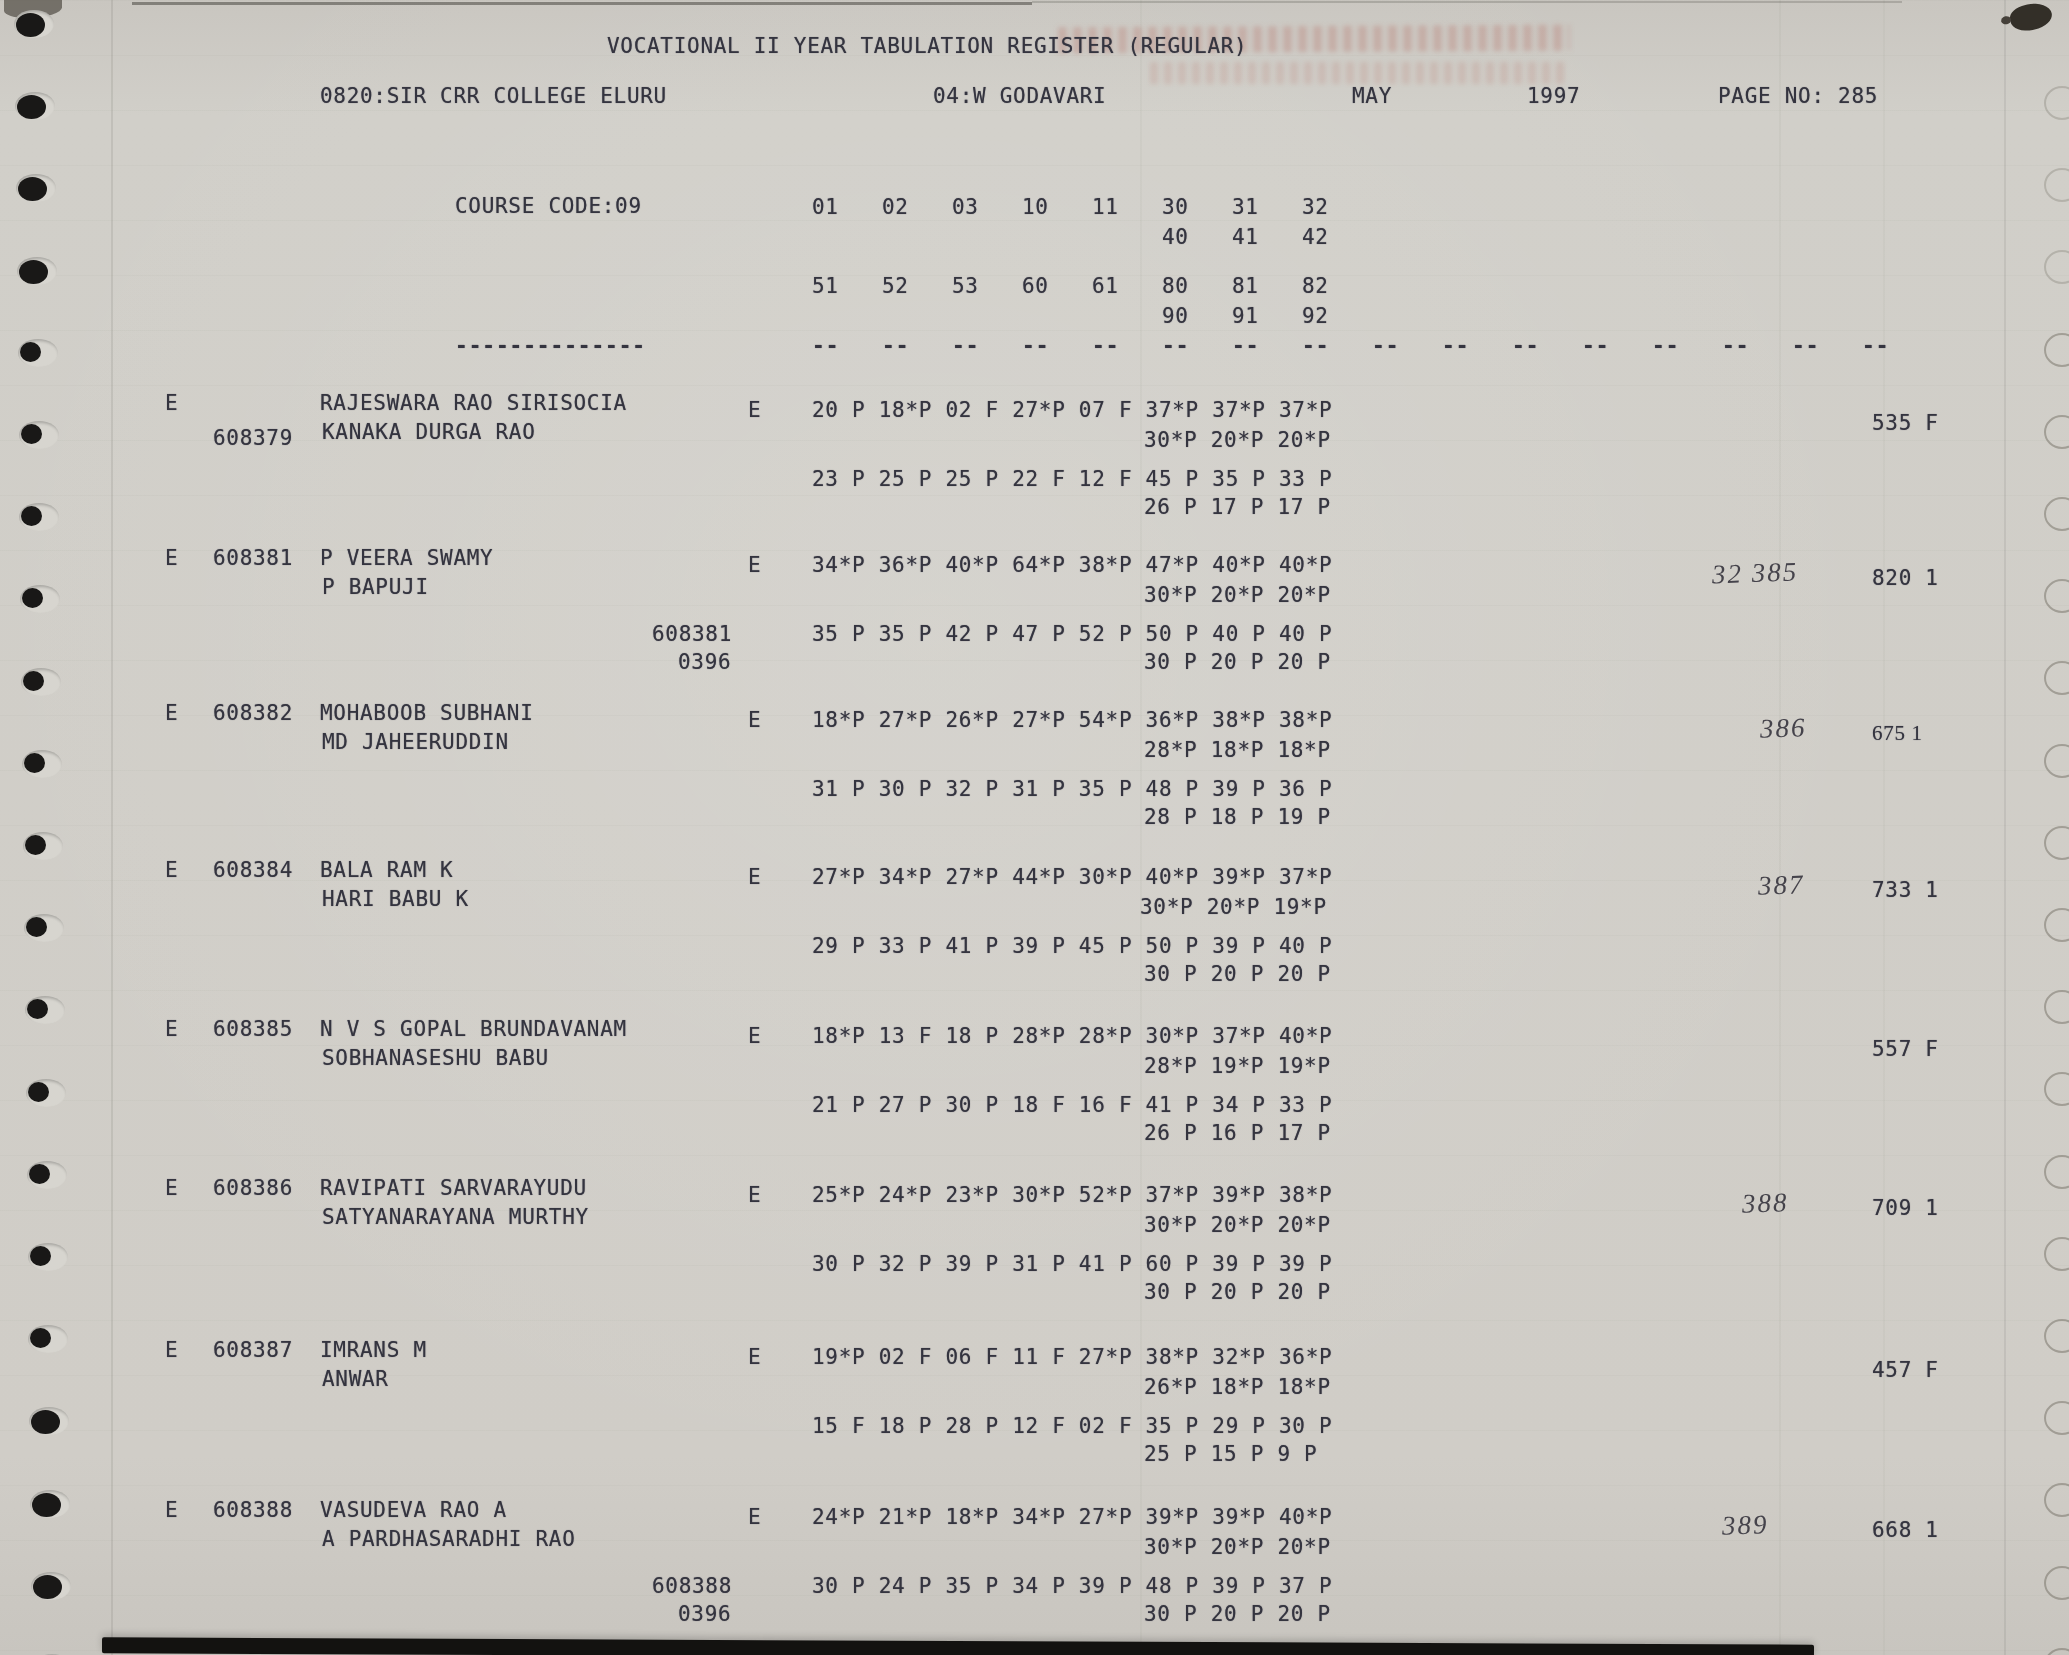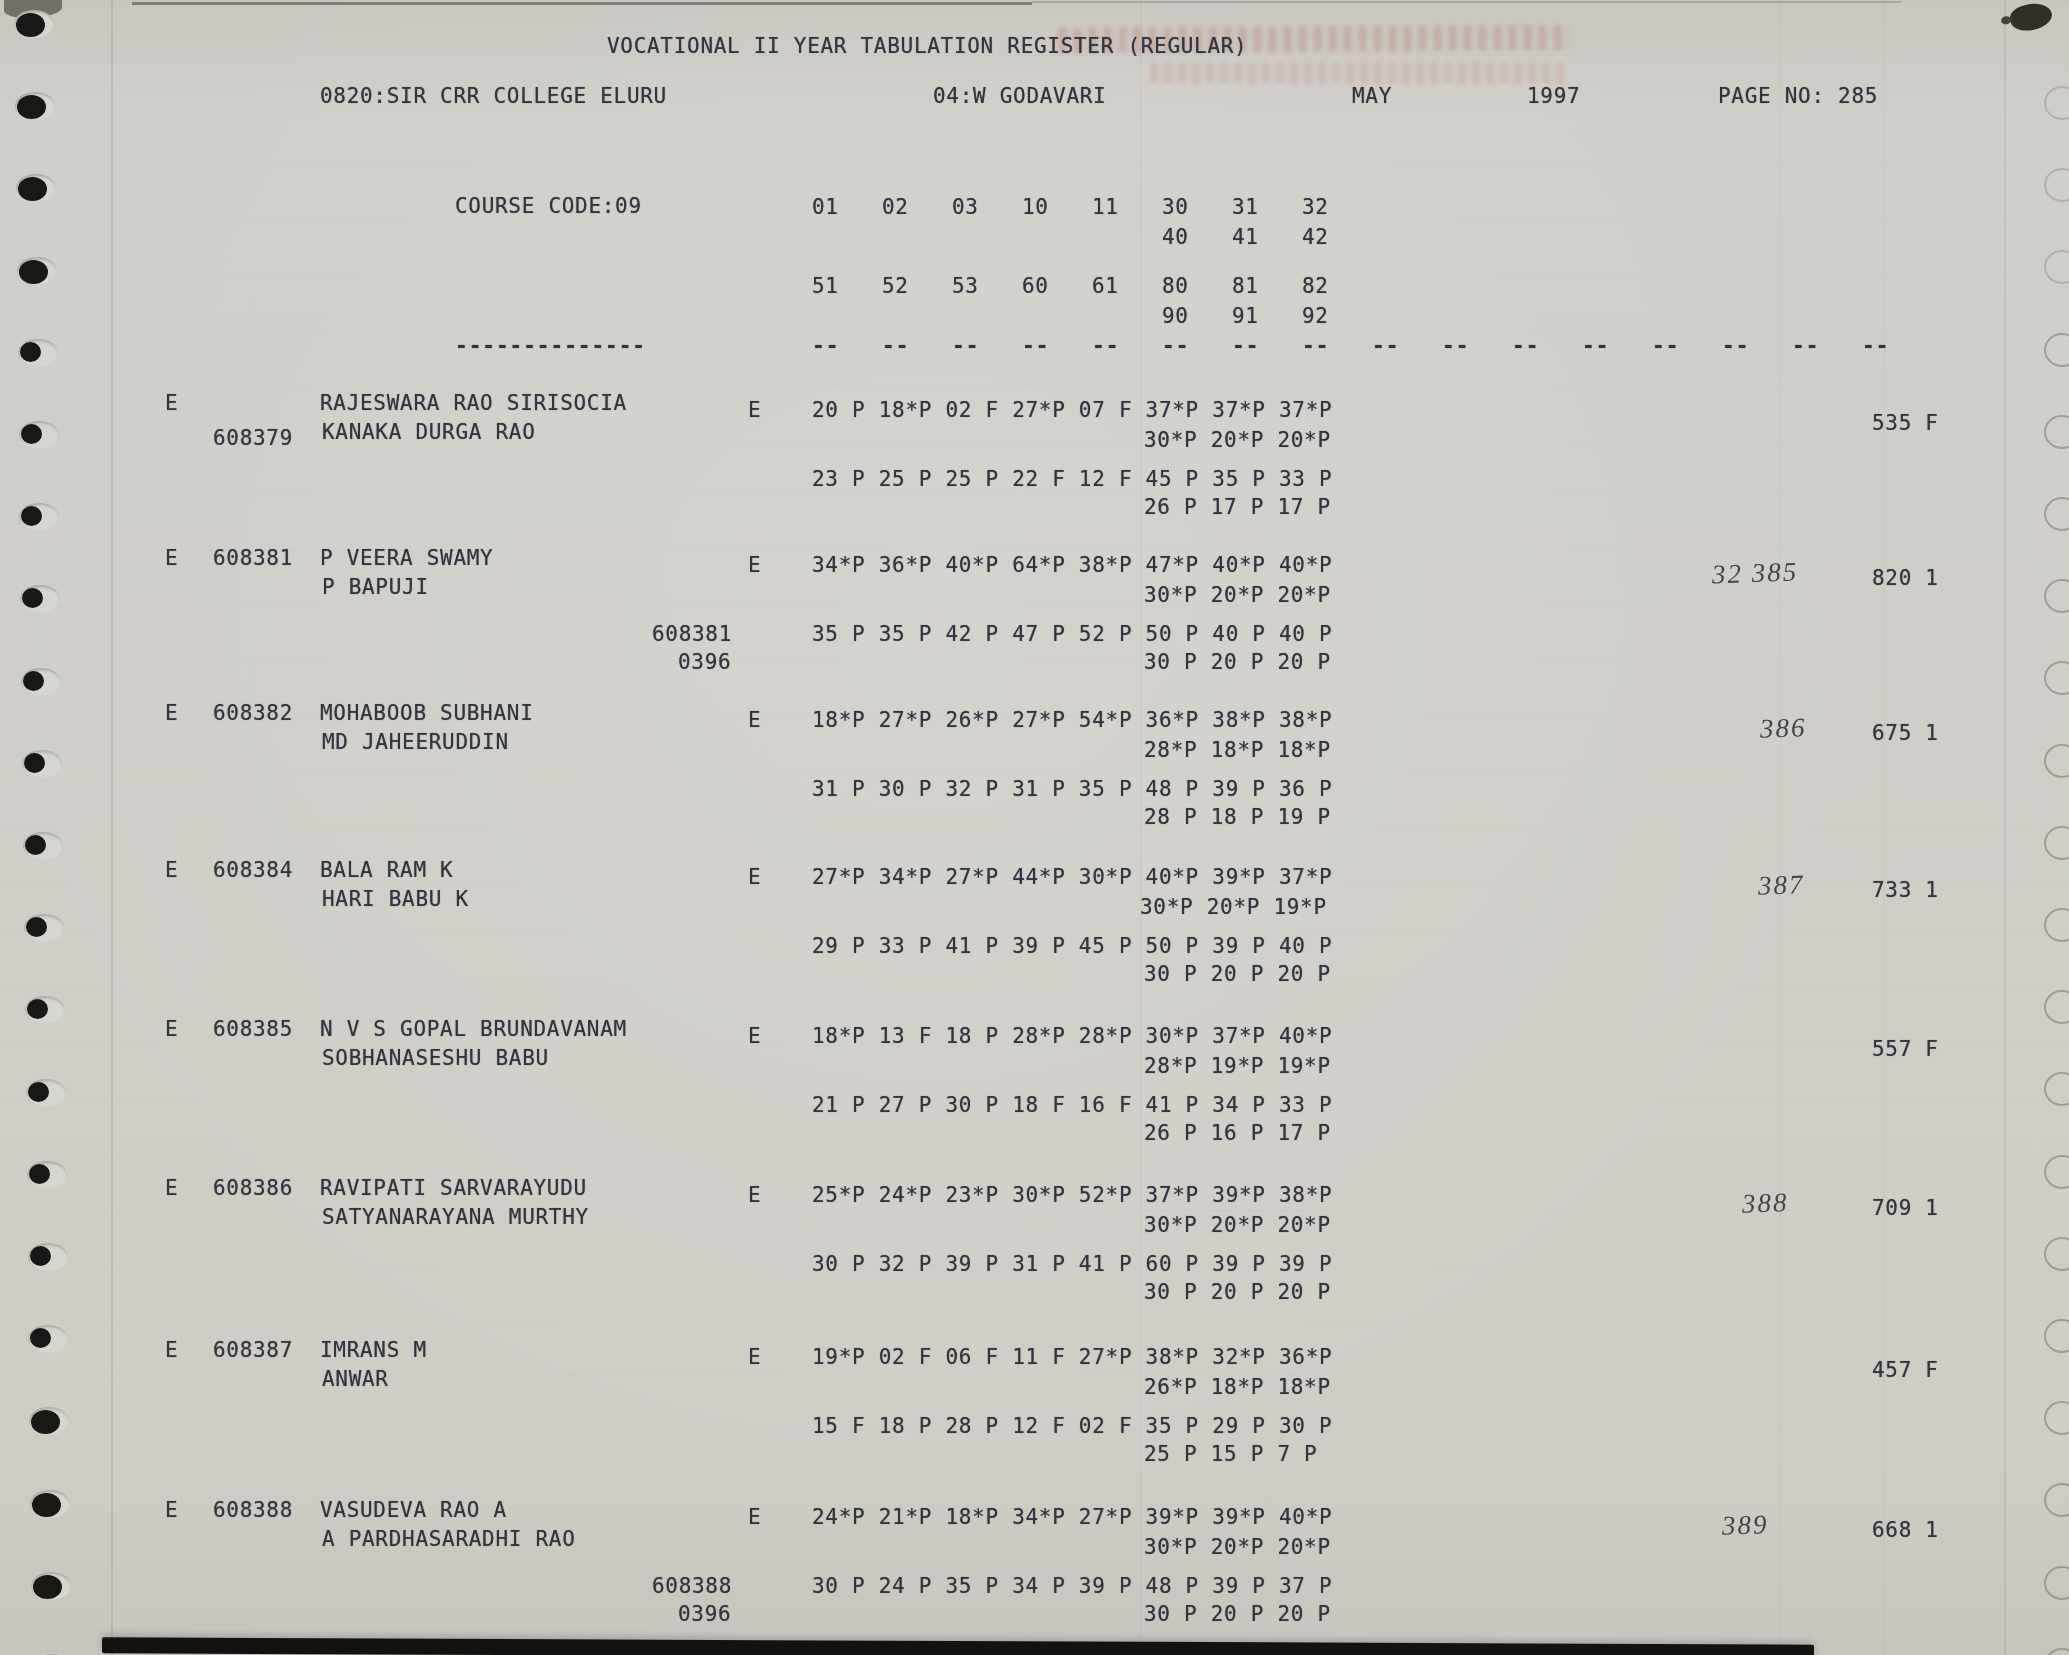--- a/index.html
+++ b/index.html
@@ -238,21 +238,21 @@
         <div class="mono" style="left: 165px; top: 703px;">E</div>
         <div class="mono" style="left: 213px; top: 703px;">608382</div>
         <div class="mono" style="left: 320px; top: 703px;">MOHABOOB SUBHANI</div>
         <div class="mono" style="left: 322px; top: 732px;">MD JAHEERUDDIN</div>
         <div class="mono" style="left: 748px; top: 710px;">E</div>
         <div class="mono" style="left: 812px; top: 710px;">18*P 27*P 26*P 27*P 54*P 36*P 38*P 38*P</div>
         <div class="mono" style="left: 1144px; top: 740px;">28*P 18*P 18*P</div>
         <div class="mono" style="left: 812px; top: 779px;">31 P 30 P 32 P 31 P 35 P 48 P 39 P 36 P</div>
         <div class="mono" style="left: 1144px; top: 807px;">28 P 18 P 19 P</div>
         <div class="hand" style="left: 1760px; top: 715px;">386</div>
-        <div class="mono" style="left: 1872px; top: 723px;">675 1</div>
+        <div class="mono" style="left: 1872px; top: 723px; font-family: Liberation Serif, serif;">675 1</div>
       </div>
       <div>
         <div class="mono" style="left: 165px; top: 860px;">E</div>
         <div class="mono" style="left: 213px; top: 860px;">608384</div>
         <div class="mono" style="left: 320px; top: 860px;">BALA RAM K</div>
         <div class="mono" style="left: 322px; top: 889px;">HARI BABU K</div>
         <div class="mono" style="left: 748px; top: 867px;">E</div>
         <div class="mono" style="left: 812px; top: 867px;">27*P 34*P 27*P 44*P 30*P 40*P 39*P 37*P</div>
         <div class="mono" style="left: 1140px; top: 897px;">30*P 20*P 19*P</div>
         <div class="mono" style="left: 812px; top: 936px;">29 P 33 P 41 P 39 P 45 P 50 P 39 P 40 P</div>
@@ -287,21 +287,21 @@
       </div>
       <div>
         <div class="mono" style="left: 165px; top: 1340px;">E</div>
         <div class="mono" style="left: 213px; top: 1340px;">608387</div>
         <div class="mono" style="left: 320px; top: 1340px;">IMRANS M</div>
         <div class="mono" style="left: 322px; top: 1369px;">ANWAR</div>
         <div class="mono" style="left: 748px; top: 1347px;">E</div>
         <div class="mono" style="left: 812px; top: 1347px;">19*P 02 F 06 F 11 F 27*P 38*P 32*P 36*P</div>
         <div class="mono" style="left: 1144px; top: 1377px;">26*P 18*P 18*P</div>
         <div class="mono" style="left: 812px; top: 1416px;">15 F 18 P 28 P 12 F 02 F 35 P 29 P 30 P</div>
-        <div class="mono" style="left: 1144px; top: 1444px;">25 P 15 P 7 P</div>
+        <div class="mono" style="left: 1144px; top: 1444px;">25 P 15 P 9 P</div>
         <div class="mono" style="left: 1872px; top: 1360px;">457 F</div>
       </div>
       <div>
         <div class="mono" style="left: 165px; top: 1500px;">E</div>
         <div class="mono" style="left: 213px; top: 1500px;">608388</div>
         <div class="mono" style="left: 320px; top: 1500px;">VASUDEVA RAO A</div>
         <div class="mono" style="left: 322px; top: 1529px;">A PARDHASARADHI RAO</div>
         <div class="mono" style="left: 748px; top: 1507px;">E</div>
         <div class="mono" style="left: 812px; top: 1507px;">24*P 21*P 18*P 34*P 27*P 39*P 39*P 40*P</div>
         <div class="mono" style="left: 1144px; top: 1537px;">30*P 20*P 20*P</div>

